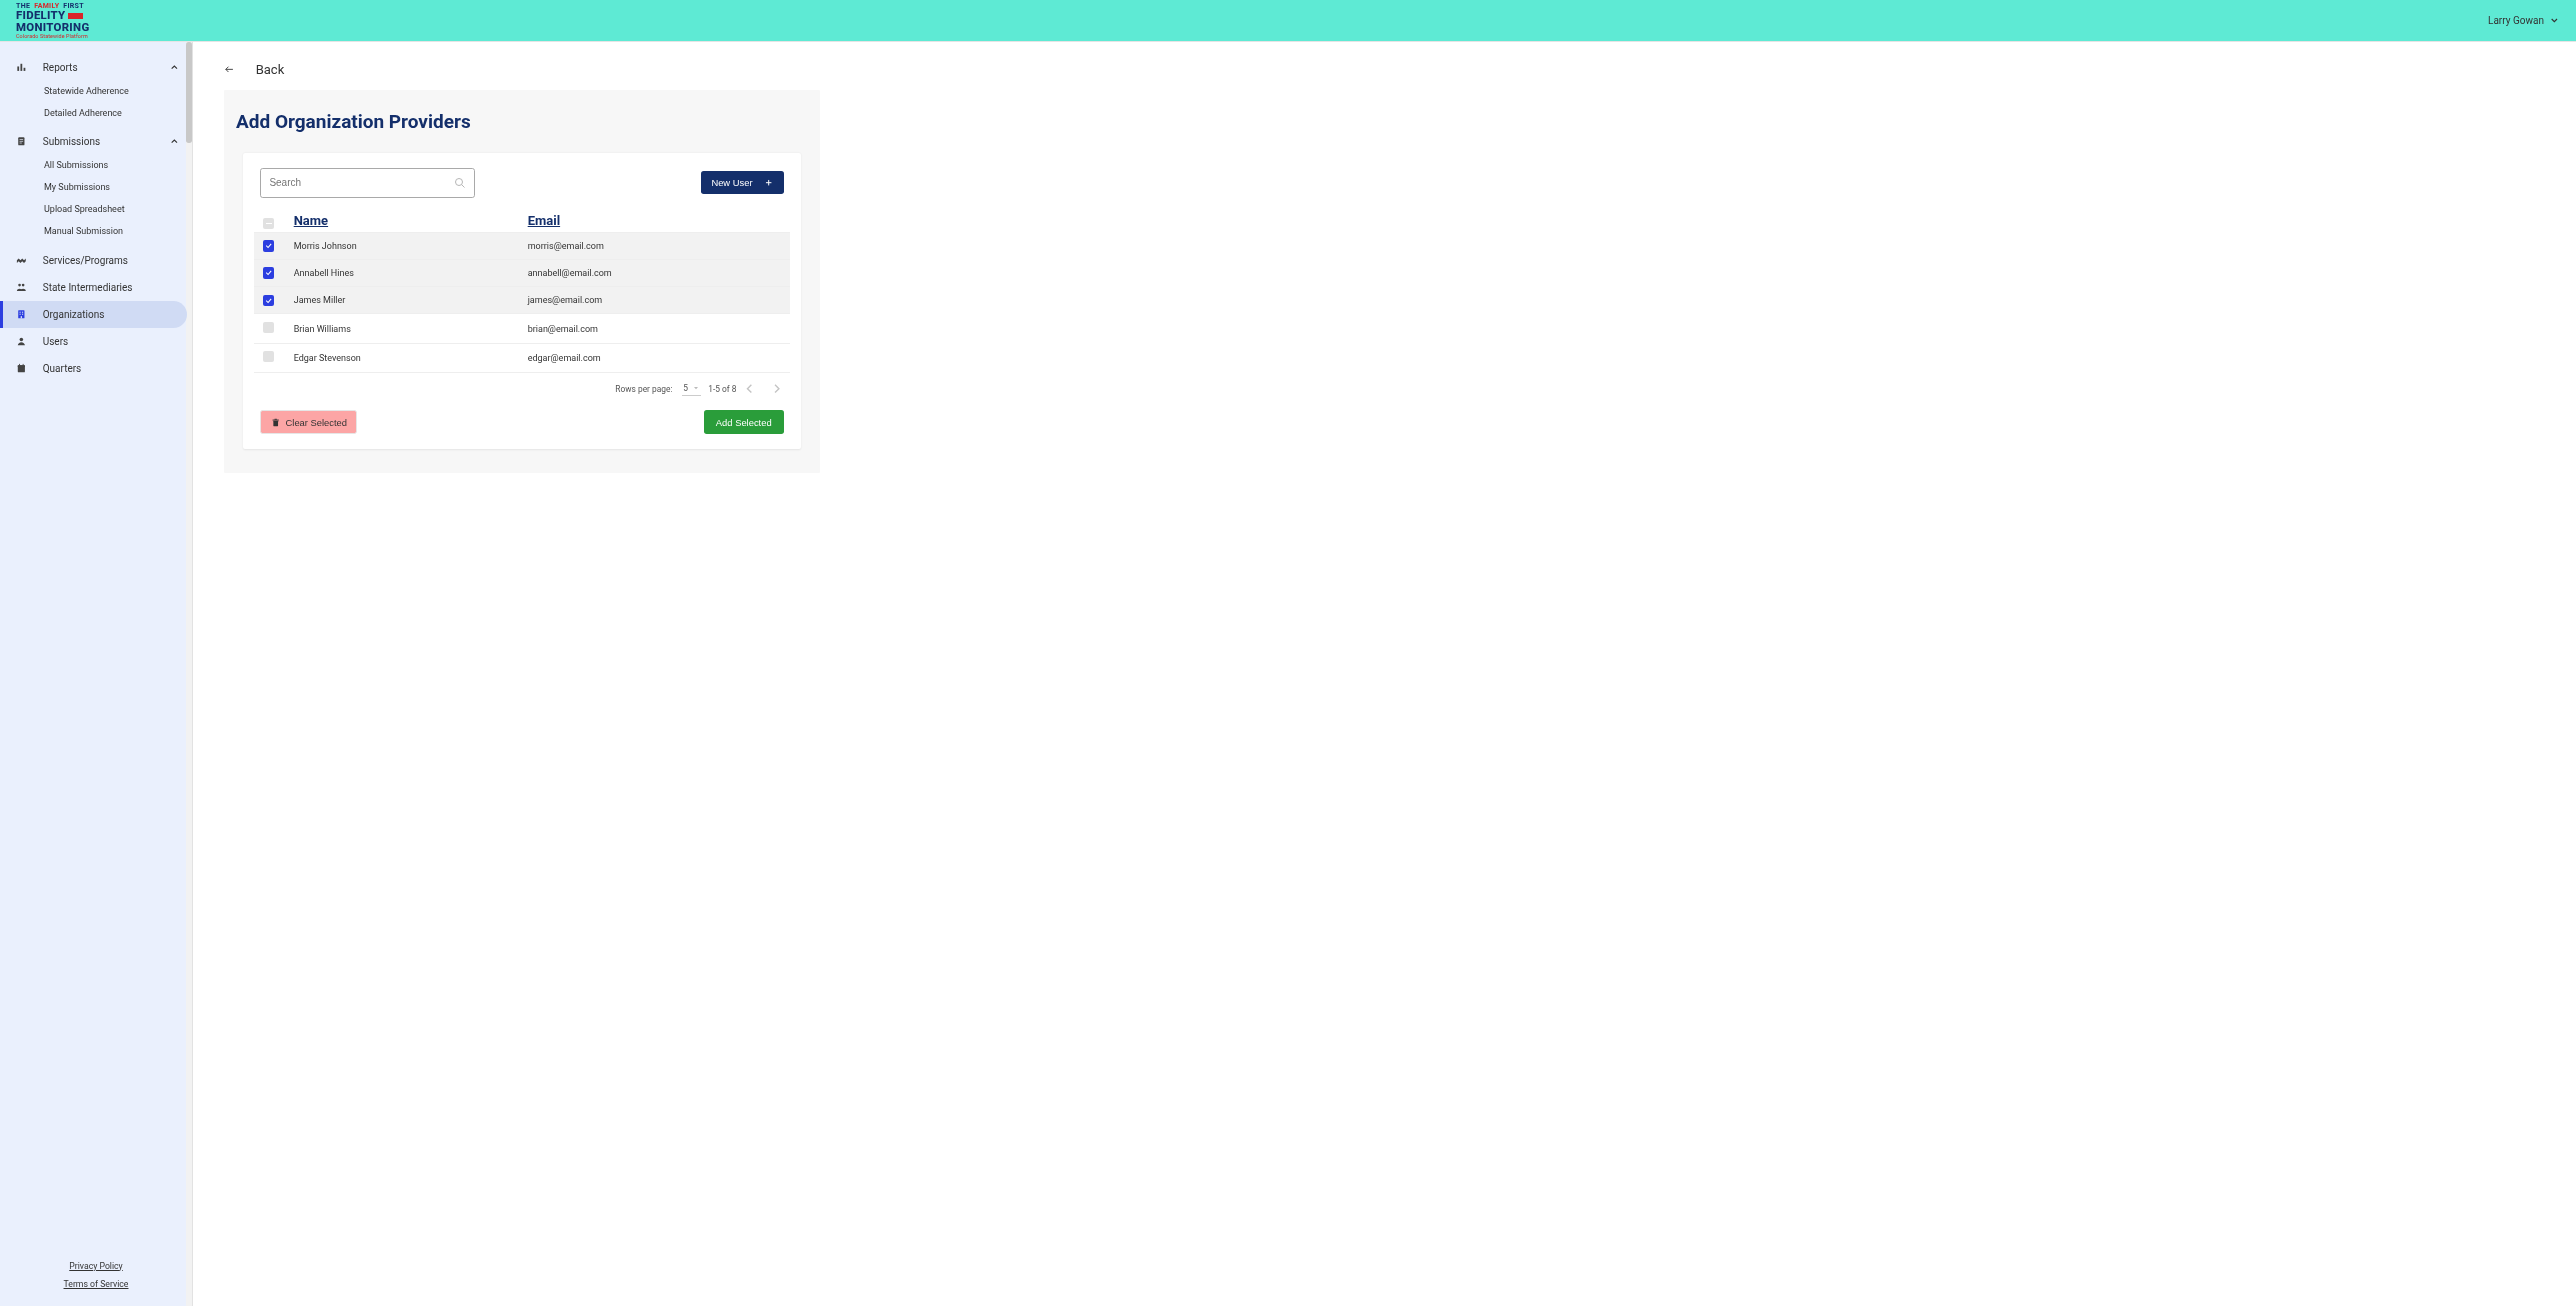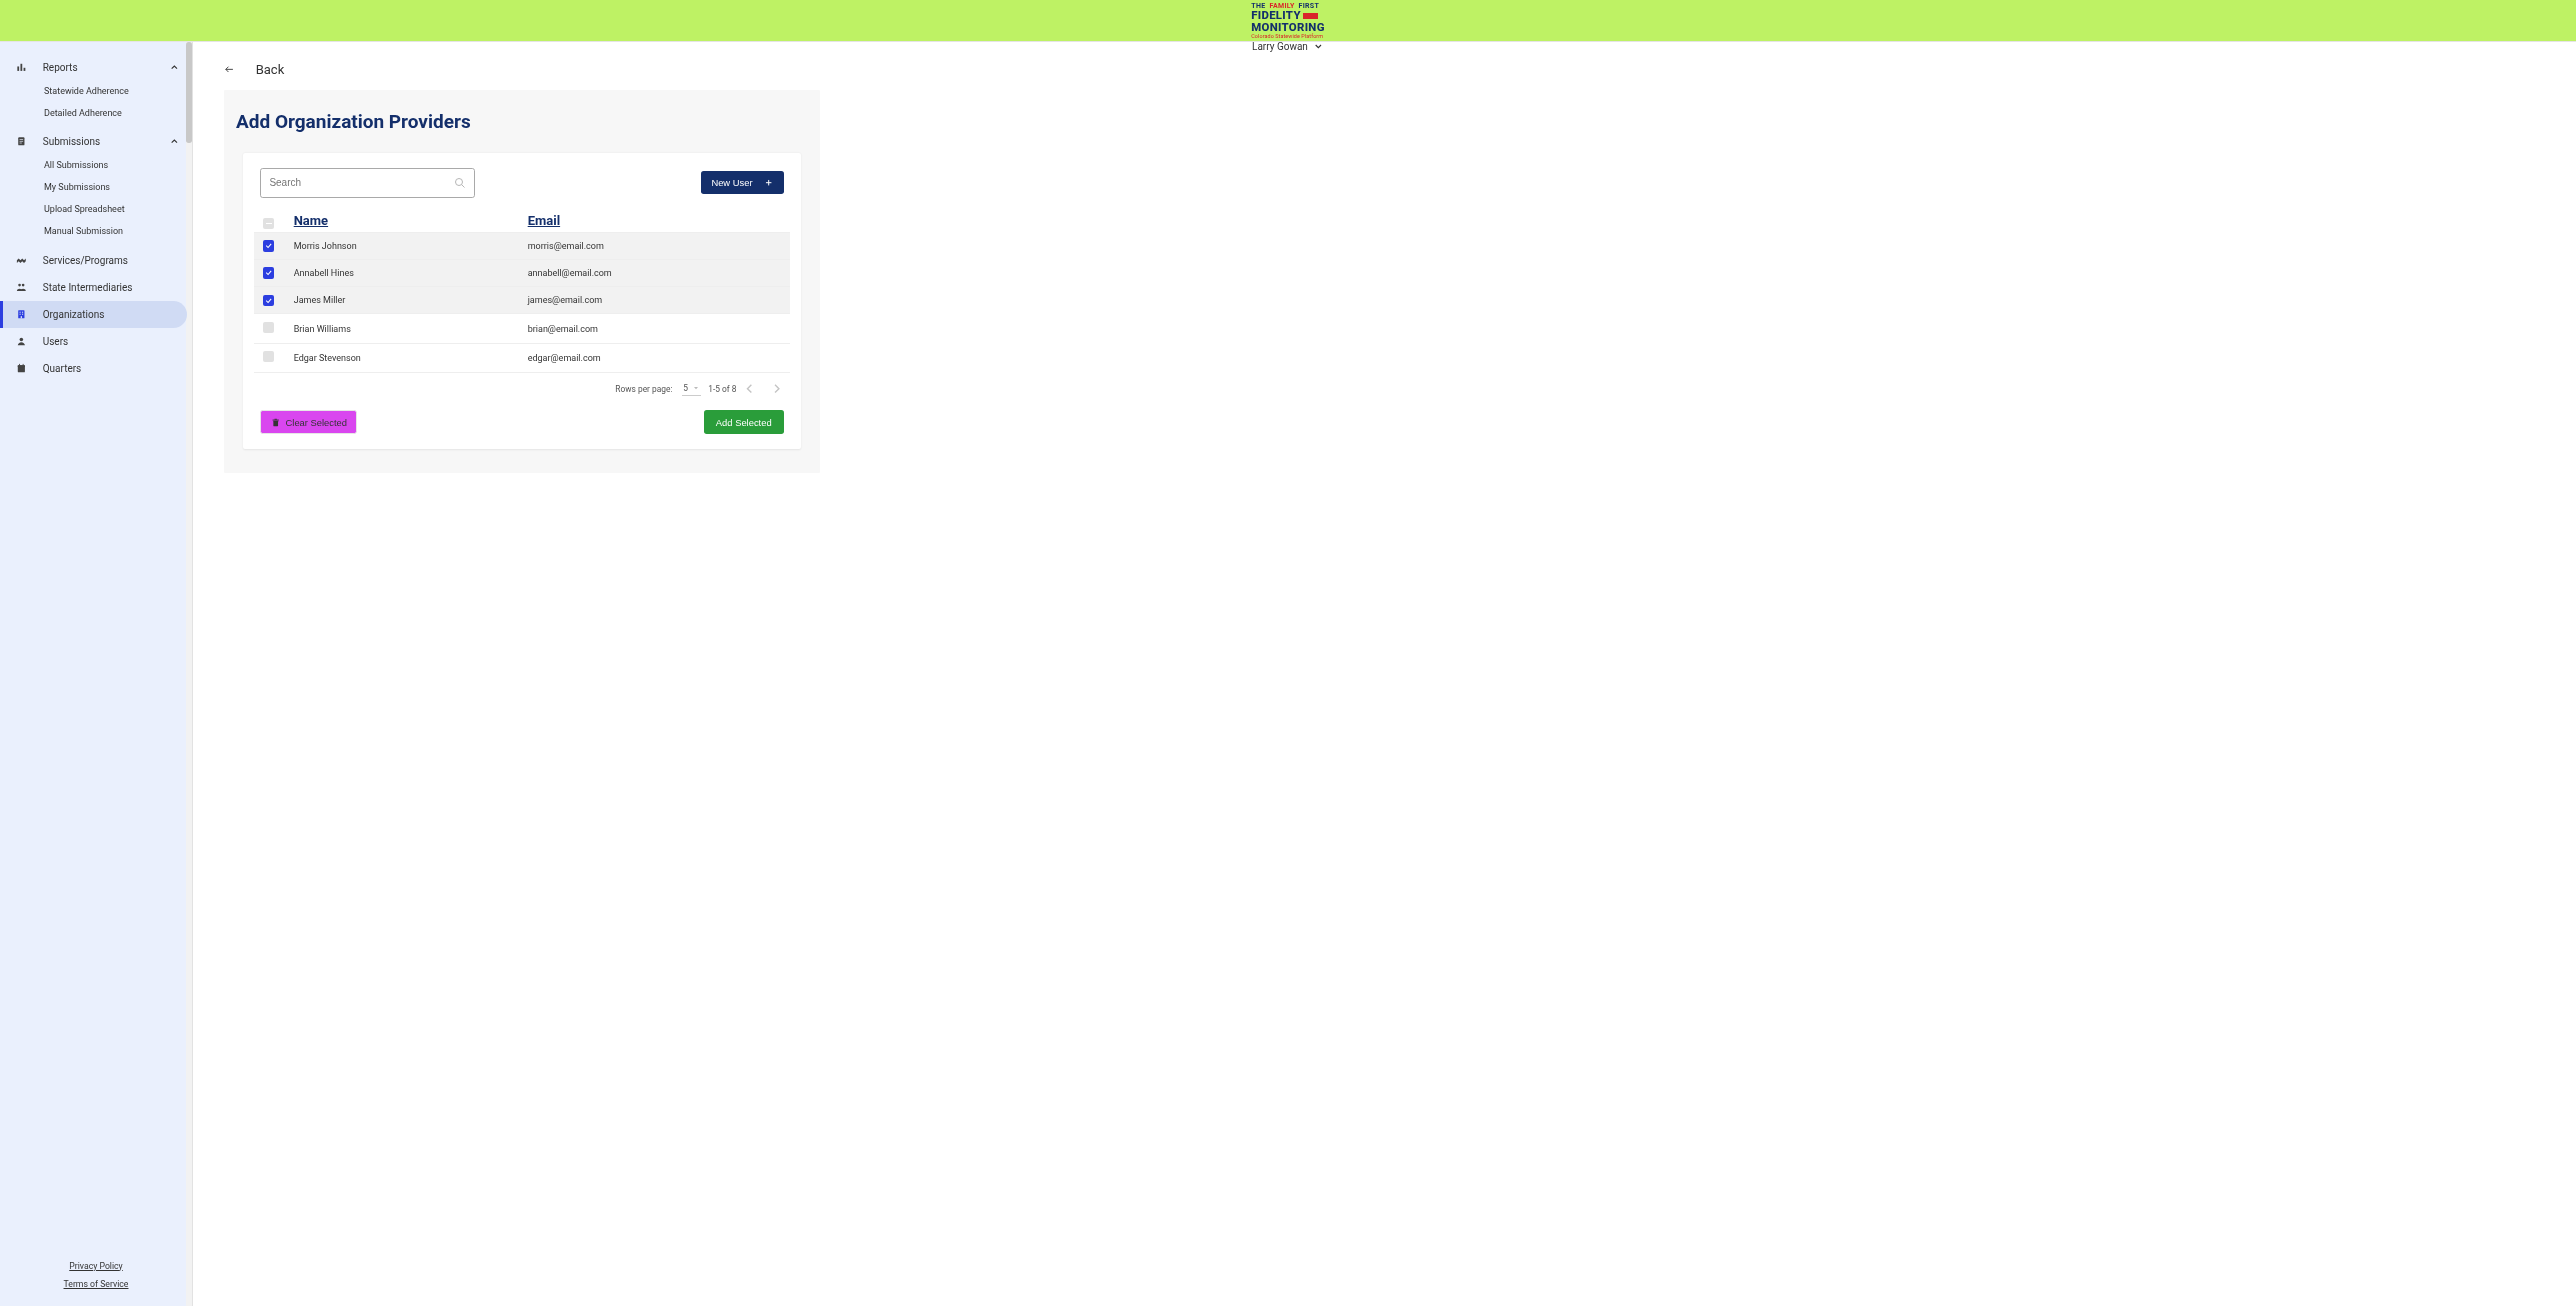--- a/index.html
+++ b/index.html
@@ -2,21 +2,21 @@
 <html style="font-size:10.7px"><head>
 <meta charset="utf-8">
 <style>
   * { box-sizing: border-box; margin: 0; padding: 0; }
   html, body { height: 100%; font-family: -apple-system, BlinkMacSystemFont, "Segoe UI", Roboto, Helvetica, Arial, sans-serif; color: #333; }
   body { display: flex; flex-direction: column; }
 
   
   .topbar {
     height: 42px; border-bottom: 0.7px solid #e5e5e5; display: flex; align-items: center;
-    justify-content: space-between; padding: 0 16px; background: #bef264; flex-direction: column;
+    justify-content: space-between; padding: 0 16px; background: #5eead4;
   }
   .logo-block { display:flex; flex-direction:column; line-height:1.05; padding:2.7px 0 1.3px 0;}
   .logo-line1 { font-size: 7px; letter-spacing: 0.3px; font-weight:700; }
   .logo-line1 .l-the { color:#142f6b; }
   .logo-line1 .l-family { color:#d9252a; margin:0 2px;}
   .logo-line1 .l-first { color:#142f6b; }
   .logo-line2 { font-size: 11.4px; font-weight:800; color:#142f6b; letter-spacing:0.3px; display:flex; align-items:center; gap:2.7px;}
   .logo-line2 .red-box { display:inline-block; width:14.8px; height:6.7px; background:#d9252a;}
   .logo-line3 { font-size: 11.4px; font-weight:800; color:#142f6b; letter-spacing:0.3px;}
   .logo-line4 { font-size: 5.4px; color:#d9252a; letter-spacing:0.1px;}
@@ -111,21 +111,21 @@
   .rows-per { display:flex; align-items:center; gap:9.4px;}
   .rows-select { display:inline-flex; align-items:center; gap:4px; border-bottom:0.7px solid #ccc; padding:1.3px 1.3px;}
   .rows-select svg{width:8px;height:8px;color:#bbb;}
   .pager-btns { display:flex; gap:13.4px;}
   .pager-btns svg{width:13.4px;height:13.4px; color:#c4c4c4; cursor:pointer;}
 
   .footer-actions {
     display:flex; justify-content:space-between; padding: 12px 6.7px 0 6.7px;
   }
   .btn-clear {
-    background:#d946ef; border:0.7px solid #e6e6e6; border-radius:2.7px; padding:5.4px 9.4px;
+    background:#fca5a5; border:0.7px solid #e6e6e6; border-radius:2.7px; padding:5.4px 9.4px;
     display:inline-flex; align-items:center; gap:5.4px; font-size:9.4px; cursor:pointer; color:#333;
   }
   .btn-clear svg{width:9.4px;height:9.4px;}
   .btn-add {
     background:#2a9d3a; color:#fff; border:none; border-radius:2.7px; padding:5.4px 12px; font-size:9.4px; cursor:pointer;
   }
 </style>
 </head>
 <body>
 

